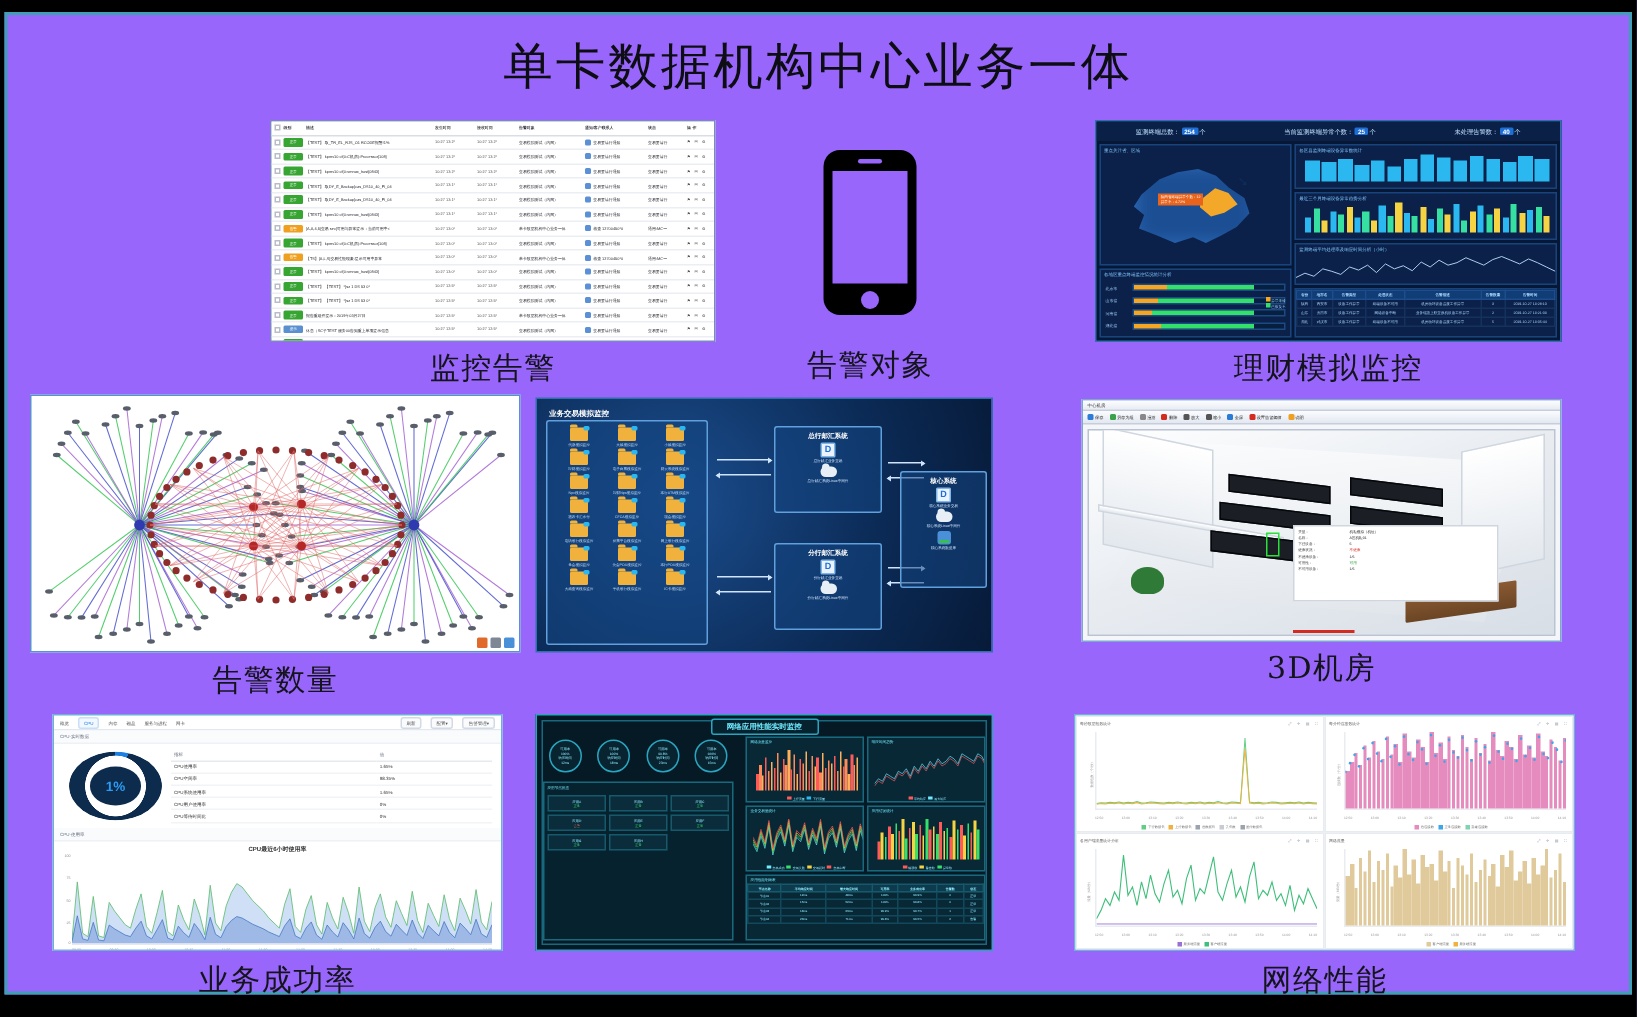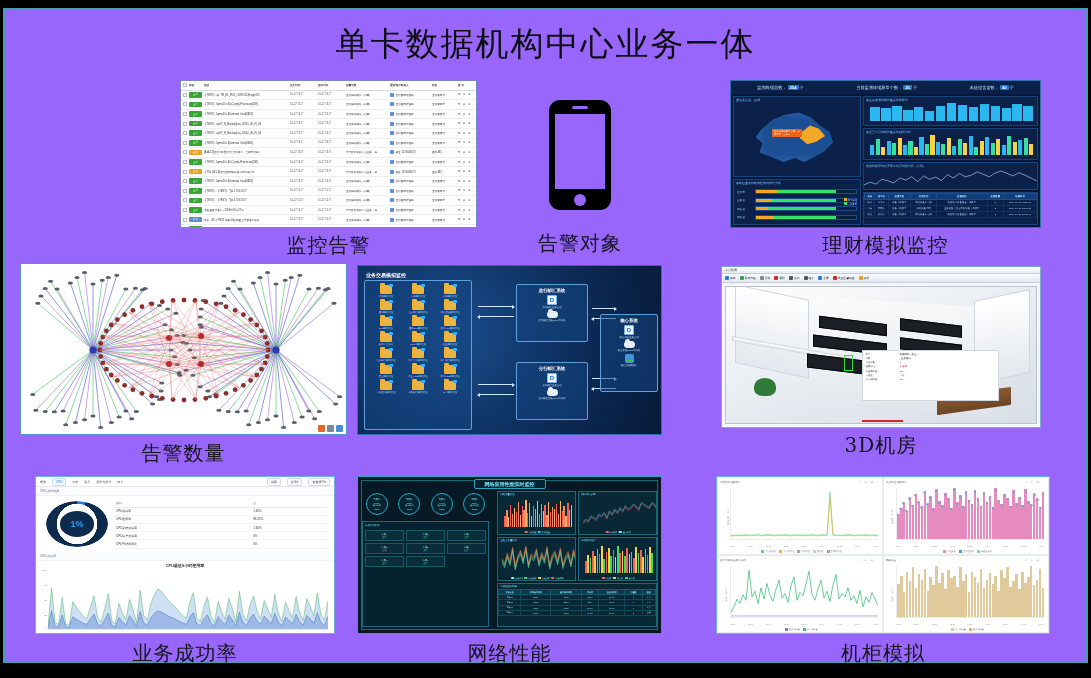--- a/index.html
+++ b/index.html
@@ -1498,21 +1498,20 @@
                   <td style="border: 1px solid rgb(18, 72, 92); padding: 0.6px; text-align: center;">99.8%</td>
                   <td style="border: 1px solid rgb(18, 72, 92); padding: 0.6px; text-align: center;">99.5%</td>
                   <td style="border: 1px solid rgb(18, 72, 92); padding: 0.6px; text-align: center;">2</td>
                   <td style="border: 1px solid rgb(18, 72, 92); padding: 0.6px; text-align: center;">告警</td>
                 </tr>
               </tbody>
           </table>
         </div>
       </div>
     </div>
-    <div class="caption" style="left:352px; top:630px; width:305px;">网络性能</div>
 
     <div class="panel p-rep" style="left:711px; top:466px; width:334px; height:158px;">
       <div class="rep-cell">
         <div class="rep-head">
           <span>每秒数据包数统计</span>
           <span class="rep-tools">⤢ ✛ ▤ ⛶</span>
         </div>
         <div class="rep-ylab">数据包数（个/秒）</div>
         <div class="rep-plot">
           <svg id="rep0" width="100%" height="100%" preserveAspectRatio="none" viewBox="0 0 160 50">
@@ -1750,16 +1749,16 @@
             <span>13:20</span>
             <span>13:30</span>
             <span>13:40</span>
             <span>13:50</span>
             <span>14:00</span>
             <span>14:10</span>
           </div>
         <div class="rep-leg" id="repl3"><span><i style="background:#e0c99a"></i>客户端流量</span><span><i style="background:#f0b23c"></i>服务端流量</span></div>
       </div>
     </div>
-    <div class="caption" style="left:711px; top:630px; width:334px;">机柜模拟</div>
+    <div class="caption" style="left:711px; top:630px; width:334px;">网络性能</div>
 
   </div>
 </div>
 
 </body></html>

